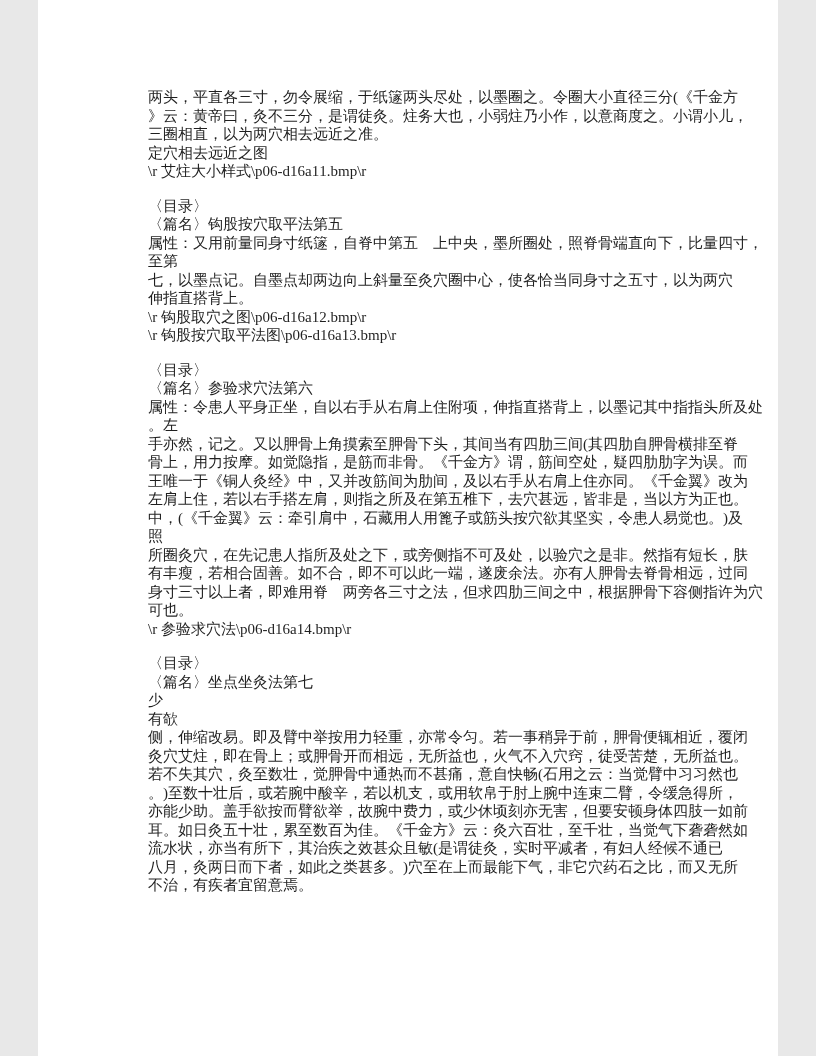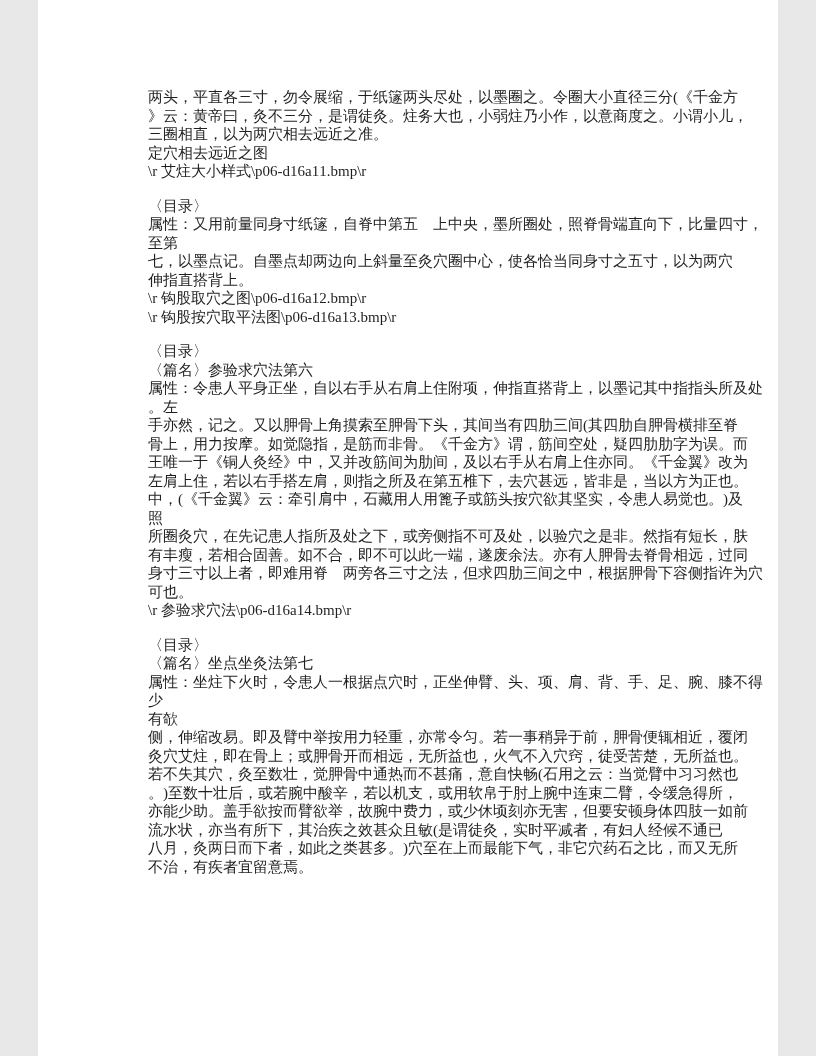--- a/index.html
+++ b/index.html
@@ -41,20 +41,21 @@
   <div class="content" style="color: rgb(31, 31, 31);">
       <div class="section">
         <div class="line">两头，平直各三寸，勿令展缩，于纸篴两头尽处，以墨圈之。令圈大小直径三分(《千金方</div>
         <div class="line">》云：黄帝曰，灸不三分，是谓徒灸。炷务大也，小弱炷乃小作，以意商度之。小谓小儿，</div>
         <div class="line">三圈相直，以为两穴相去远近之准。</div>
         <div class="line">定穴相去远近之图</div>
         <div class="line">\r 艾炷大小样式\p06-d16a11.bmp\r</div>
       </div>
       <div class="section">
         <div class="line">〈目录〉</div>
+        <div class="line">〈篇名〉钩股按穴取平法第五</div>
         <div class="line">属性：又用前量同身寸纸篴，自脊中第五　上中央，墨所圈处，照脊骨端直向下，比量四寸，</div>
         <div class="line">至第</div>
         <div class="line">七，以墨点记。自墨点却两边向上斜量至灸穴圈中心，使各恰当同身寸之五寸，以为两穴</div>
         <div class="line">伸指直搭背上。</div>
         <div class="line">\r 钩股取穴之图\p06-d16a12.bmp\r</div>
         <div class="line">\r 钩股按穴取平法图\p06-d16a13.bmp\r</div>
       </div>
       <div class="section">
         <div class="line">〈目录〉</div>
         <div class="line">〈篇名〉参验求穴法第六</div>
@@ -68,26 +69,26 @@
         <div class="line">照</div>
         <div class="line">所圈灸穴，在先记患人指所及处之下，或旁侧指不可及处，以验穴之是非。然指有短长，肤</div>
         <div class="line">有丰瘦，若相合固善。如不合，即不可以此一端，遂废余法。亦有人胛骨去脊骨相远，过同</div>
         <div class="line">身寸三寸以上者，即难用脊　两旁各三寸之法，但求四肋三间之中，根据胛骨下容侧指许为穴</div>
         <div class="line">可也。</div>
         <div class="line">\r 参验求穴法\p06-d16a14.bmp\r</div>
       </div>
       <div class="section">
         <div class="line">〈目录〉</div>
         <div class="line">〈篇名〉坐点坐灸法第七</div>
-        <div class="line">属性：坐炷下火时，令患人一根据点穴时，正坐伸臂、头、项、肩、背、手、足、腕、膝不得</div>
         <div class="line">少</div>
         <div class="line">有欹</div>
         <div class="line">侧，伸缩改易。即及臂中举按用力轻重，亦常令匀。若一事稍异于前，胛骨便辄相近，覆闭</div>
         <div class="line">灸穴艾炷，即在骨上；或胛骨开而相远，无所益也，火气不入穴窍，徒受苦楚，无所益也。</div>
         <div class="line">若不失其穴，灸至数壮，觉胛骨中通热而不甚痛，意自快畅(石用之云：当觉臂中习习然也</div>
         <div class="line">。)至数十壮后，或若腕中酸辛，若以机支，或用软帛于肘上腕中连束二臂，令缓急得所，</div>
         <div class="line">亦能少助。盖手欲按而臂欲举，故腕中费力，或少休顷刻亦无害，但要安顿身体四肢一如前</div>
+        <div class="line">耳。如日灸五十壮，累至数百为佳。《千金方》云：灸六百壮，至千壮，当觉气下砻砻然如</div>
         <div class="line">流水状，亦当有所下，其治疾之效甚众且敏(是谓徒灸，实时平减者，有妇人经候不通已</div>
         <div class="line">八月，灸两日而下者，如此之类甚多。)穴至在上而最能下气，非它穴药石之比，而又无所</div>
         <div class="line">不治，有疾者宜留意焉。</div>
       </div>
     </div>
 </div>
 
 </body></html>

